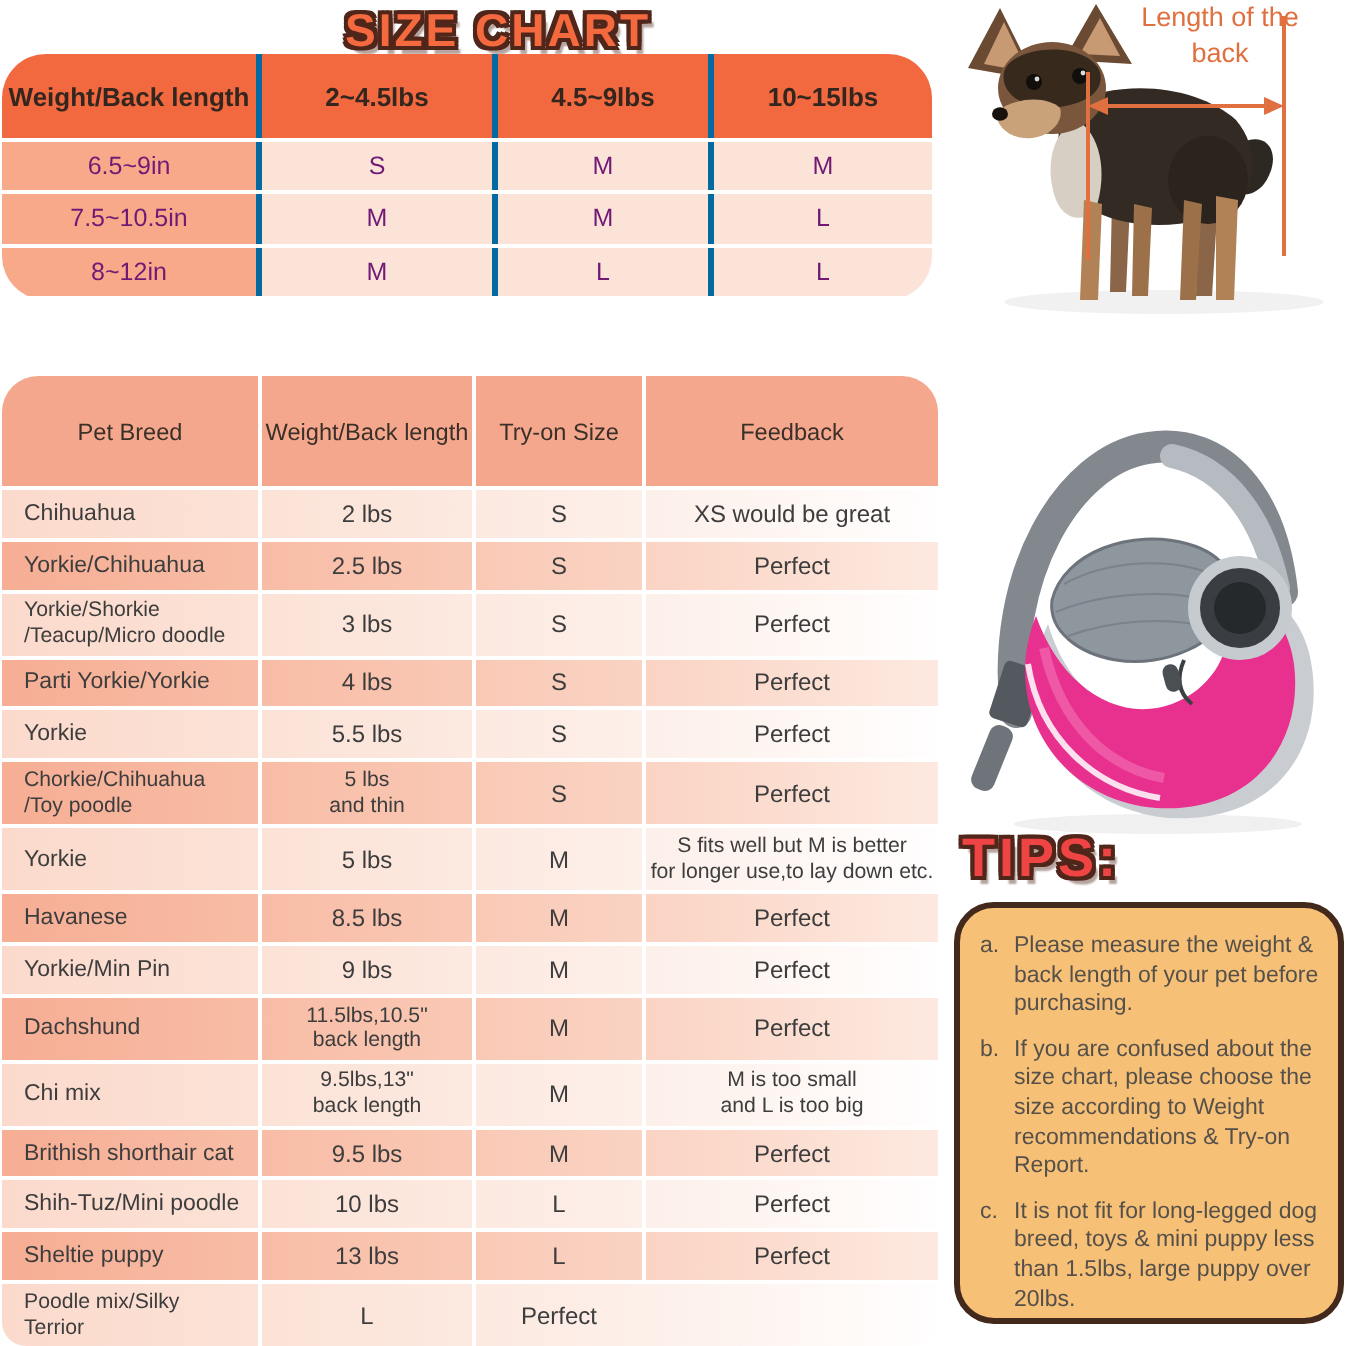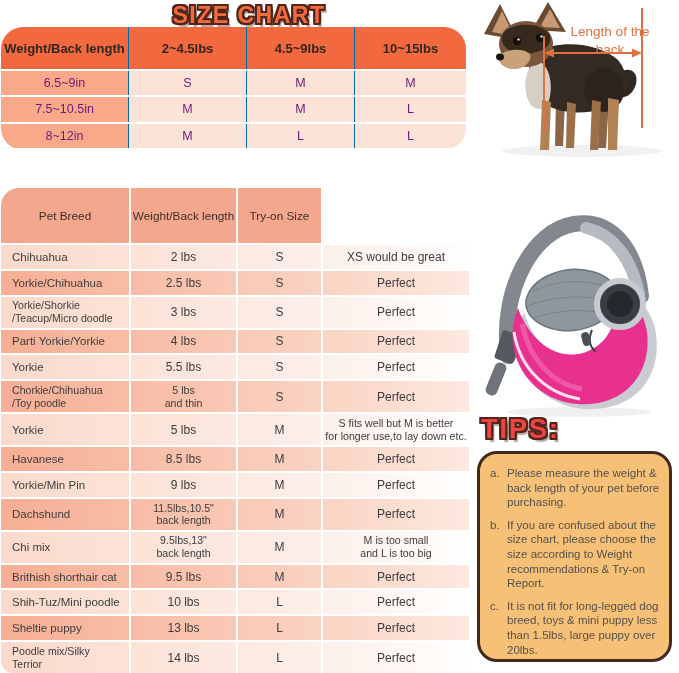--- a/index.html
+++ b/index.html
@@ -19,42 +19,42 @@
   #size-table{position:absolute;left:1px;top:27px;width:465px;height:123px;border-radius:22px;
     overflow:hidden;background:#fff;}
   .sc-header{display:grid;grid-template-columns:127px 118px 108px 1fr;height:42px;}
   .sc-header .cell{background:#f2683f;display:flex;align-items:center;justify-content:center;
     font-weight:bold;font-size:13px;color:#33261f;}
   .sc-body{display:flex;flex-direction:column;row-gap:2px;padding-top:2px;height:77px;}
   .sc-row{display:grid;grid-template-columns:127px 118px 108px 1fr;flex:1;}
   .sc-row .cell{display:flex;align-items:center;justify-content:center;font-size:12.5px;color:#701a75;}
   .sc-row .cell:first-child{background:#f7a98a;}
   .sc-row .cell:not(:first-child){background:#fce3d8;}
-  .sc-header .cell+.cell,.sc-row .cell+.cell{border-left:1px solid #0369a1;}
+  .sc-header .cell+.cell,.sc-row .cell+.cell{border-left:3px solid #0369a1;}
 
   
   #tryon-table{position:absolute;left:1px;top:188px;width:468px;height:485px;
     border-radius:18px 18px 12px 12px;overflow:hidden;display:flex;flex-direction:column;background:#fff;}
   .tr-header{display:grid;grid-template-columns:128px 107px 85px 1fr;height:55px;flex:none;margin-bottom:2px;}
   .tr-header .cell{background:#f5a78d;display:flex;align-items:center;justify-content:center;
     font-size:11.8px;color:#3a3028;}
   .tr-body{flex:1;display:flex;flex-direction:column;row-gap:2px;}
   .tr-row{display:grid;grid-template-columns:128px 107px 85px 1fr;flex:1;}
   .tr-row.ml{flex:1.3;}
   .tr-row .cell{display:flex;align-items:center;justify-content:center;font-size:12px;color:#3d3d3d;
     white-space:pre-line;text-align:center;}
   .tr-row .cell:first-child{justify-content:flex-start;padding-left:11px;text-align:left;font-size:11.5px;}
   .tr-header .cell+.cell,.tr-row .cell+.cell{border-left:2px solid #fff;}
   .tr-row.light{background:linear-gradient(90deg,#fbdacc 0,#fce6dc 40%,#fdf0ea 70%,#fffefe 100%);}
   .tr-row.salmon{background:linear-gradient(90deg,#f6ae94 0,#f9c3ae 40%,#fad4c4 70%,#fde9e0 100%);}
   .cell.small{font-size:10.6px !important;line-height:1.2;}
 
   
   #dog-fig{position:absolute;left:472px;top:0;width:207px;height:158px;}
-  #dog-note{position:absolute;left:86px;top:23px;width:104px;text-align:center;color:#e0703f;
+  #dog-note{position:absolute;left:86px;top:0;width:104px;text-align:center;color:#e0703f;
     font-size:13.5px;line-height:1.3;}
 
   
   #bag-fig{position:absolute;left:474px;top:204px;width:200px;height:215px;}
 
   
   #tips-box{position:absolute;left:477px;top:451px;width:195px;height:211px;background:#f7c077;
     border:3px solid #42291c;border-radius:20px;box-sizing:border-box;
     padding:12px 8px 8px 10px;display:flex;flex-direction:column;gap:8px;}
   .tip-item{display:grid;grid-template-columns:17px 1fr;font-size:11.5px;color:#55504a;line-height:1.27;}
@@ -94,20 +94,21 @@
         </div>
       </div>
   </div>
 
 
   <div id="tryon-table">
     <div class="tr-header">
         <div class="cell">Pet Breed</div>
         <div class="cell">Weight/Back length</div>
         <div class="cell">Try-on Size</div>
+        <div class="cell">Feedback</div>
       </div>
     <div class="tr-body">
         <div class="tr-row light">
           <div class="cell">Chihuahua</div>
           <div class="cell">2 lbs</div>
           <div class="cell">S</div>
           <div class="cell">XS would be great</div>
         </div>
         <div class="tr-row salmon">
           <div class="cell">Yorkie/Chihuahua</div>
@@ -190,21 +191,20 @@
         </div>
         <div class="tr-row salmon">
           <div class="cell">Sheltie puppy</div>
           <div class="cell">13 lbs</div>
           <div class="cell">L</div>
           <div class="cell">Perfect</div>
         </div>
         <div class="tr-row light ml">
           <div class="cell small">Poodle mix/Silky
  Terrior</div>
-          <div class="cell">14 lbs</div>
           <div class="cell">L</div>
           <div class="cell">Perfect</div>
         </div>
       </div>
   </div>
 
   <div id="dog-fig">
     <svg width="207" height="158" viewBox="0 0 207 158">
       <ellipse cx="110" cy="151" rx="80" ry="6" fill="#f1f1f1"></ellipse>
 

